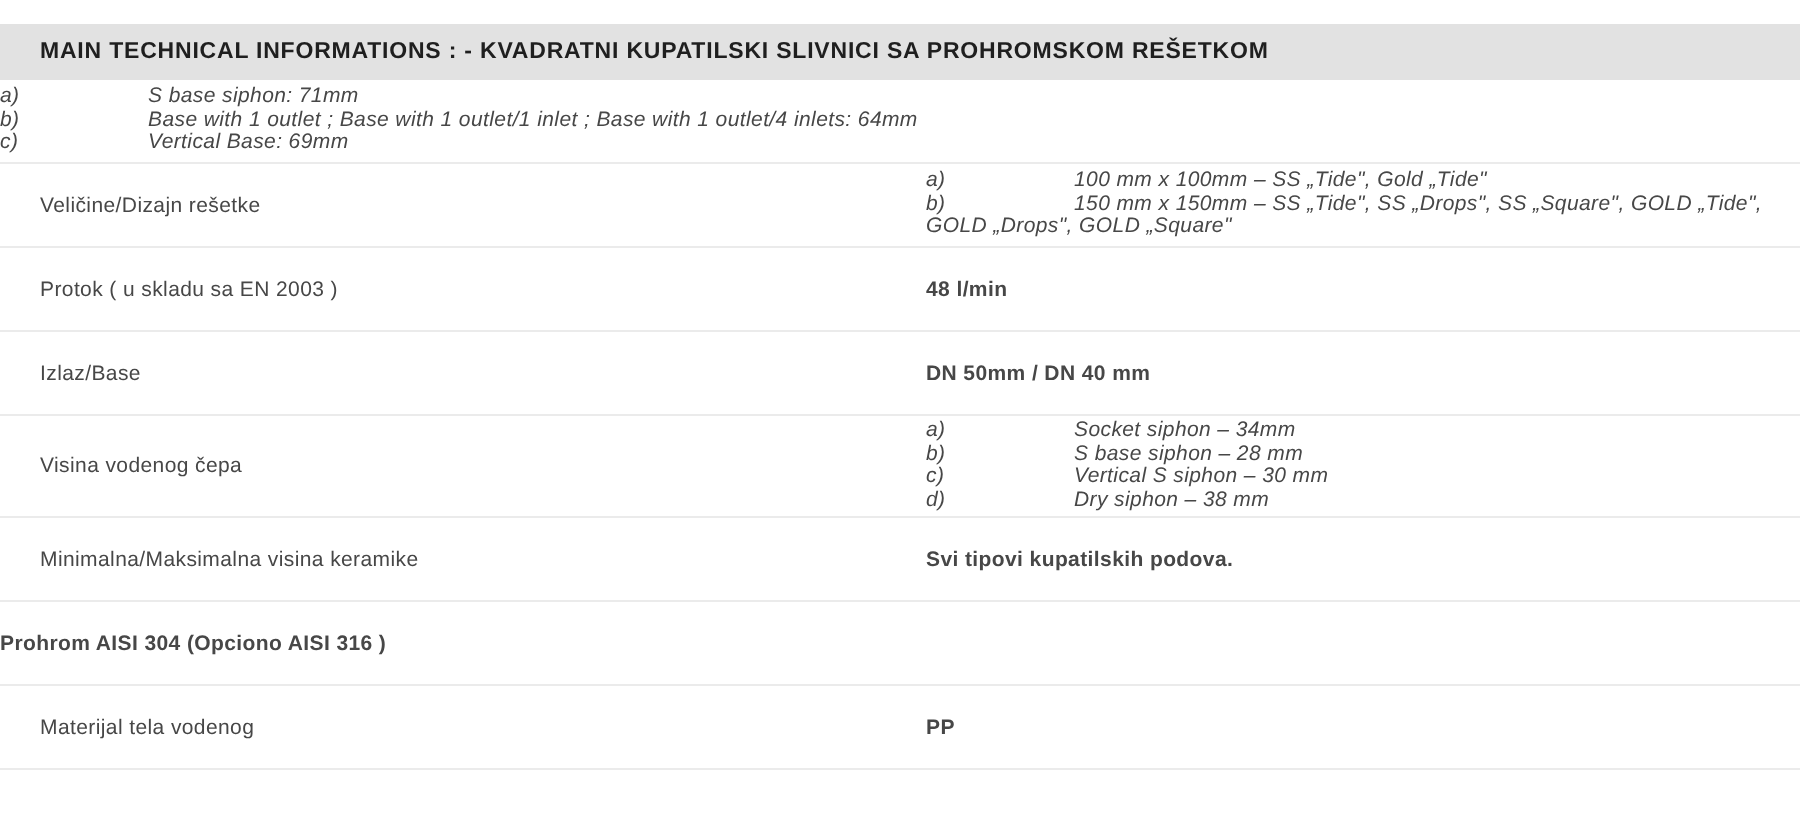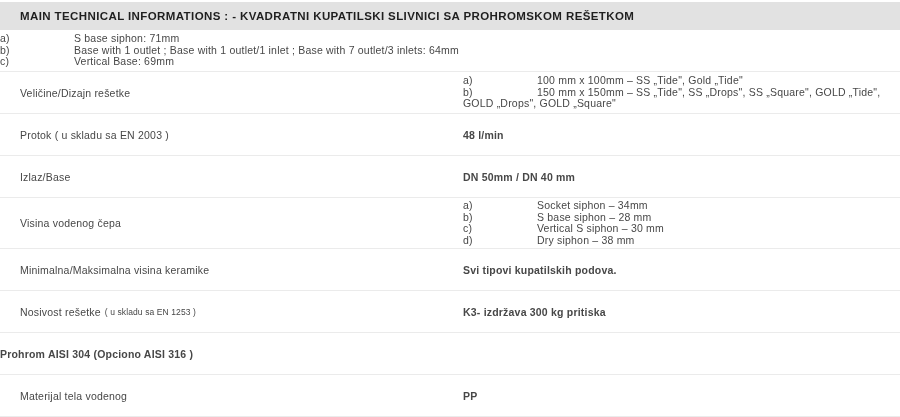--- a/index.html
+++ b/index.html
@@ -9,21 +9,21 @@
     font-family: "Liberation Sans", sans-serif;
   }
   .page {
     width: 900px;
     height: 417px;
     background: #ffffff;
     overflow: hidden;
     position: relative;
   }
   .header-bar {
-    margin-top: 2px;
+    margin-top: 12px;
     height: 28px;
     background: #e2e2e2;
     display: flex;
     align-items: center;
     padding-left: 20px;
     box-sizing: border-box;
   }
   .header-title {
     font-size: 11.5px;
     font-weight: bold;
@@ -65,20 +65,21 @@
     padding-right: 16px;
     box-sizing: border-box;
     font-size: 10.5px;
     color: #474747;
     letter-spacing: 0.2px;
   }
   .lines {
     width: 100%;
     line-height: 11.5px;
     padding: 2px 0;
+    font-style: italic;
   }
   .vline {
     min-height: 11.5px;
   }
   .letter {
     display: inline-block;
     width: 74px;
   }
   .single-value {
     white-space: nowrap;
@@ -93,21 +94,21 @@
   <div class="header-bar">
     <span class="header-title">MAIN TECHNICAL INFORMATIONS : - KVADRATNI KUPATILSKI SLIVNICI SA PROHROMSKOM REŠETKOM</span>
   </div>
 
   <div class="spec-table">
 
     <div class="row">
       <div class="value-cell">
         <div class="lines">
           <div class="vline"><span class="letter">a)</span><span>S base siphon: 71mm</span></div>
-          <div class="vline"><span class="letter">b)</span><span>Base with 1 outlet ; Base with 1 outlet/1 inlet ; Base with 7 outlet/3 inlets: 64mm</span></div>
+          <div class="vline"><span class="letter">b)</span><span>Base with 1 outlet ; Base with 1 outlet/1 inlet ; Base with 1 outlet/4 inlets: 64mm</span></div>
           <div class="vline"><span class="letter">c)</span><span>Vertical Base: 69mm</span></div>
         </div>
       </div>
     </div>
 
     <div class="row">
       <div class="label-cell">
         <span>Veličine/Dizajn rešetke</span>
       </div>
       <div class="value-cell">
@@ -152,29 +153,20 @@
 
     <div class="row">
       <div class="label-cell">
         <span>Minimalna/Maksimalna visina keramike</span>
       </div>
       <div class="value-cell">
         <span class="single-value">Svi tipovi kupatilskih podova.</span>
       </div>
     </div>
 
-    <div class="row">
-      <div class="label-cell">
-        <span>Nosivost rešetke</span>
-        <span class="label-note">( u skladu sa EN 1253 )</span>
-      </div>
-      <div class="value-cell">
-        <span class="single-value">K3- izdržava 300 kg pritiska</span>
-      </div>
-    </div>
 
     <div class="row">
       <div class="value-cell">
         <span class="single-value">Prohrom AISI 304 (Opciono AISI 316 )</span>
       </div>
     </div>
 
     <div class="row">
       <div class="label-cell">
         <span>Materijal tela vodenog</span>

